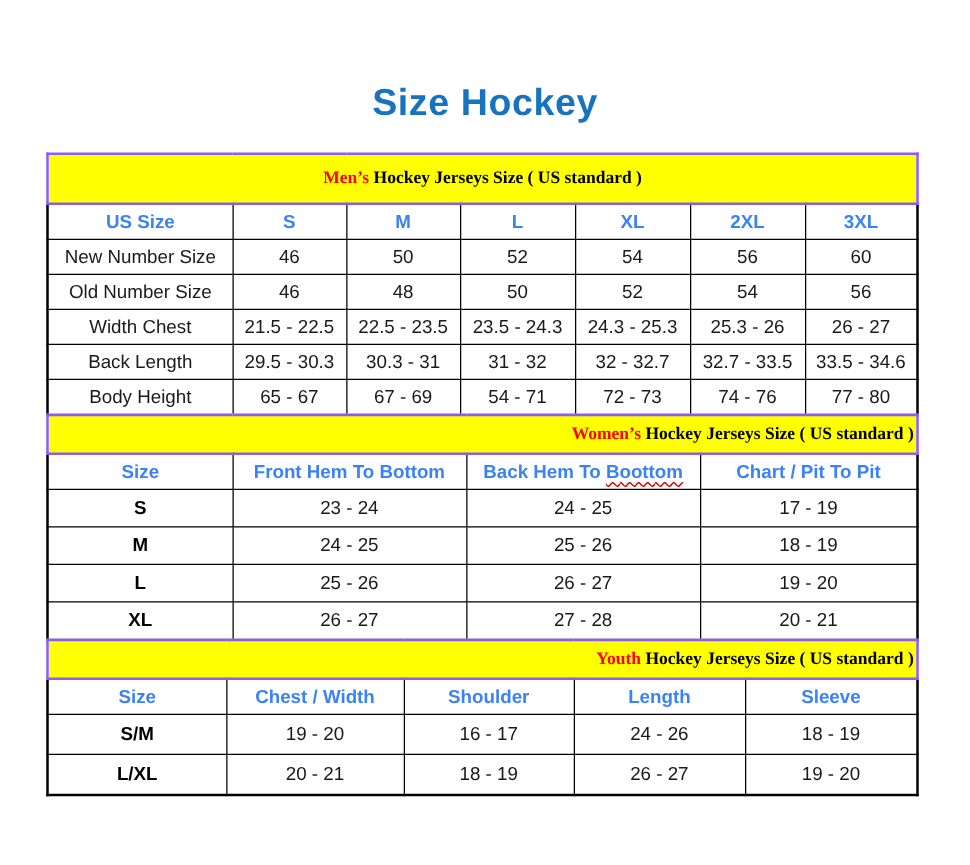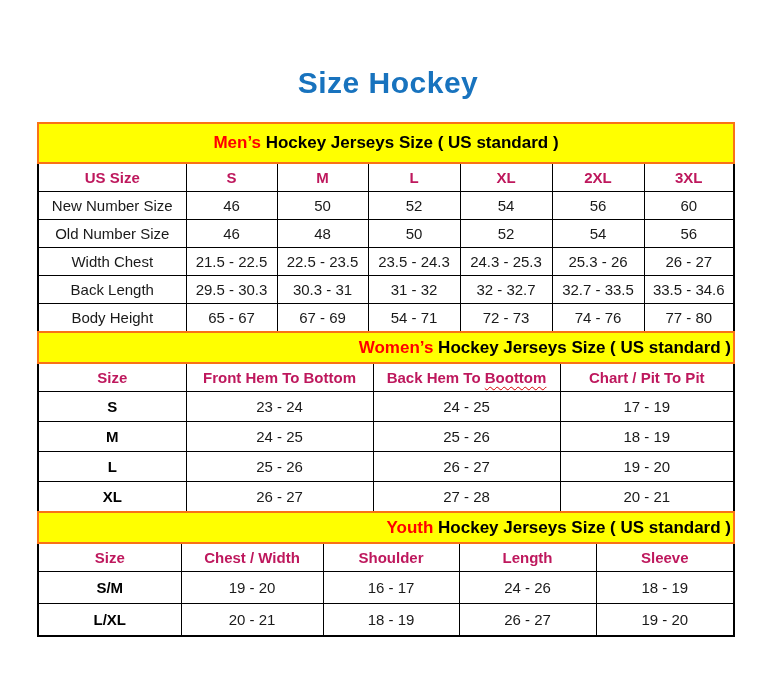--- a/index.html
+++ b/index.html
@@ -45,29 +45,30 @@
     vertical-align: middle;
     font-size: 15px;
     color: #1a1a1a;
     padding: 1px 2px;
     overflow: hidden;
     white-space: nowrap;
   }
   table { border: 2px solid #000000; }
   .band-row td {
     background: var(--band-yellow, #FFFF00);
-    font-size: 17px;
+    font-size: 14px;
     font-weight: bold;
     color: #000000;
-    border: 2px solid #f97316;
+    border: 2px solid #8b5cf6;
+    font-family: Liberation Serif, serif;
   }
   .t-mens .band-row td { height: 36px; }
   .t-womens .band-row td, .t-youth .band-row td { height: 27px; text-align: right; }
   .band-hl { color: var(--accent-red, #FF0000); }
-  .hdr-row th { font-weight: bold; height: 25px; color: #be185d; }
+  .hdr-row th { font-weight: bold; height: 25px; color: #3b82f6; }
   .t-mens .data-row td, .t-mens .data-row th { height: 25px; }
   .t-womens .data-row td, .t-womens .data-row th { height: 27px; }
   .t-youth .data-row td, .t-youth .data-row th { height: 29px; }
   .rowlabel { font-weight: normal; }
   .rowlabel-bold { font-weight: bold; color: #000000; }
   .wavy {
     text-decoration: underline;
     text-decoration-style: wavy;
     text-decoration-color: #d40000;
     text-decoration-thickness: 1px;

